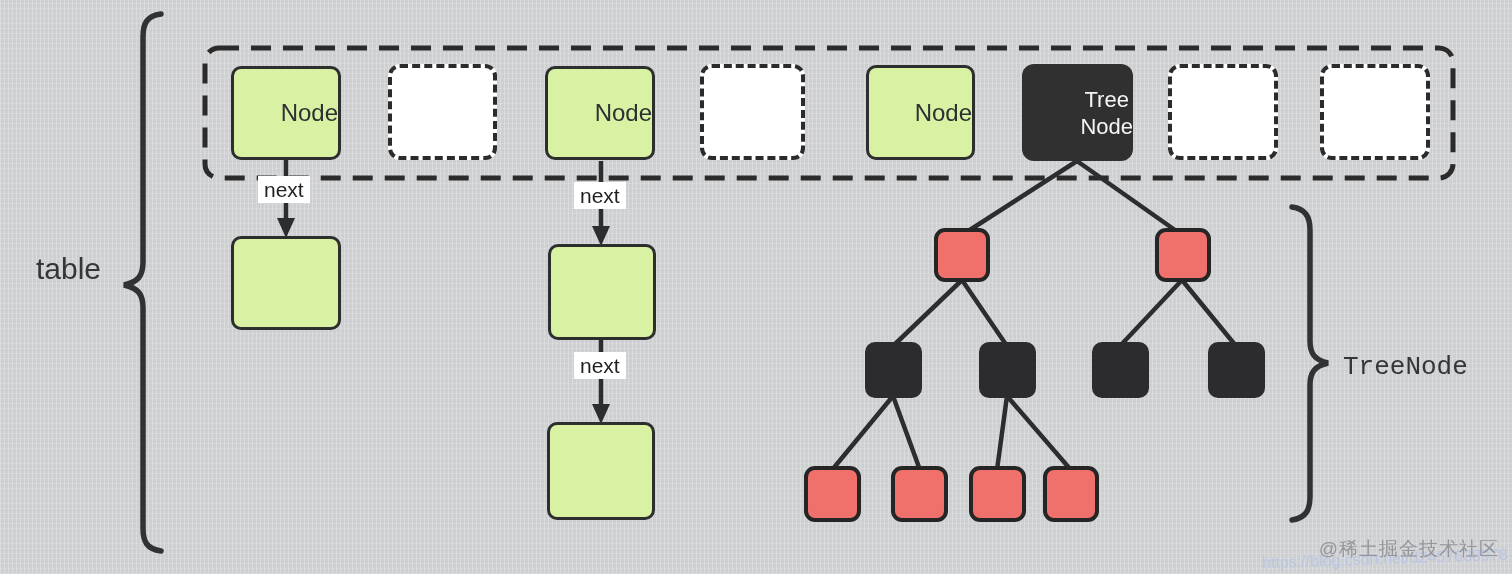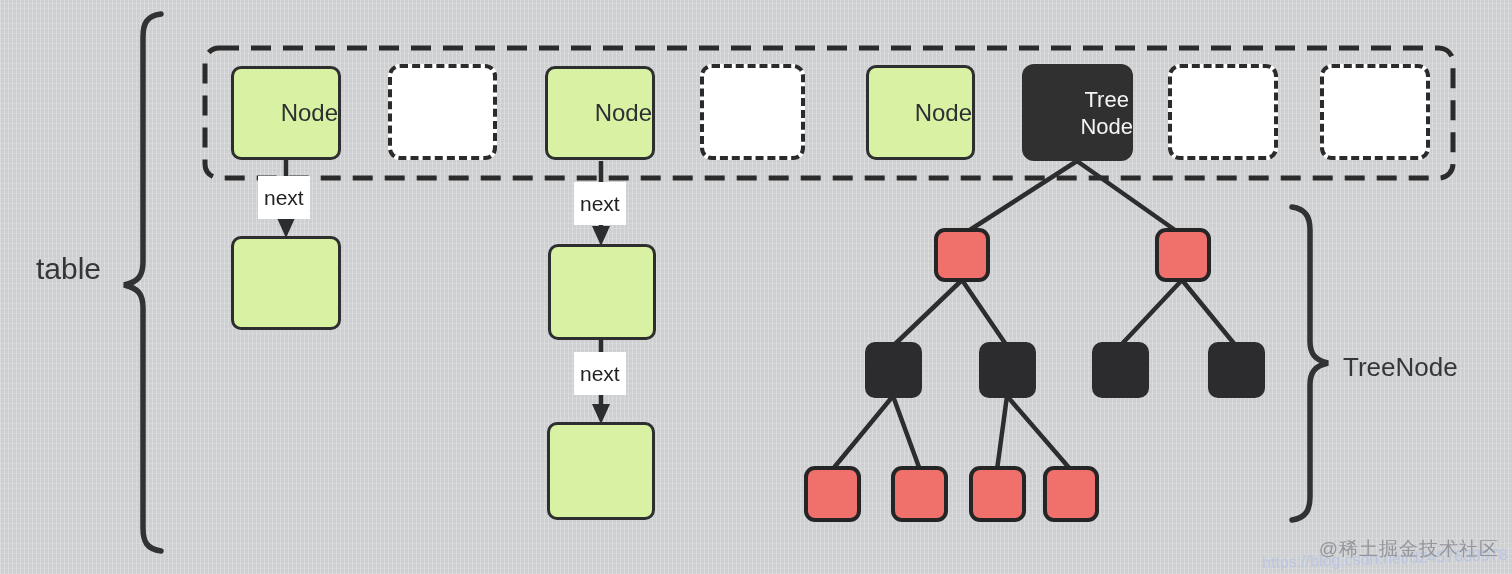--- a/index.html
+++ b/index.html
@@ -30,27 +30,27 @@
     font-size:22px;line-height:27px;
   }
   .rednode{
     background:#f0716c;border:4px solid #252525;border-radius:11px;
   }
   .darksmall{
     background:#2c2c2e;border-radius:10px;
   }
   .next-label{
     position:absolute;z-index:4;background:#ffffff;color:#1f2123;
-    font-size:21px;line-height:27px;padding:8px 6px;
+    font-size:21px;line-height:27px;padding:0 6px;
   }
   .brace-label{
     position:absolute;z-index:3;color:#34363a;
   }
   .lbl-table{left:36px;top:252px;font-size:30px;}
-  .lbl-treenode{left:1343px;top:352px;font-size:26px;}
+  .lbl-treenode{left:1343px;top:352px;font-size:26px;font-family:Liberation Mono, monospace;}
   .wm-cn{
     position:absolute;z-index:5;right:13px;top:536px;
     color:#929299;font-size:19px;letter-spacing:1px;opacity:0.95;
   }
   .wm-url{
     position:absolute;z-index:4;left:1262px;top:550px;
     color:#b7c4e4;font-size:16px;white-space:nowrap;
     transform:rotate(-2deg);opacity:0.9;
   }
 </style>

